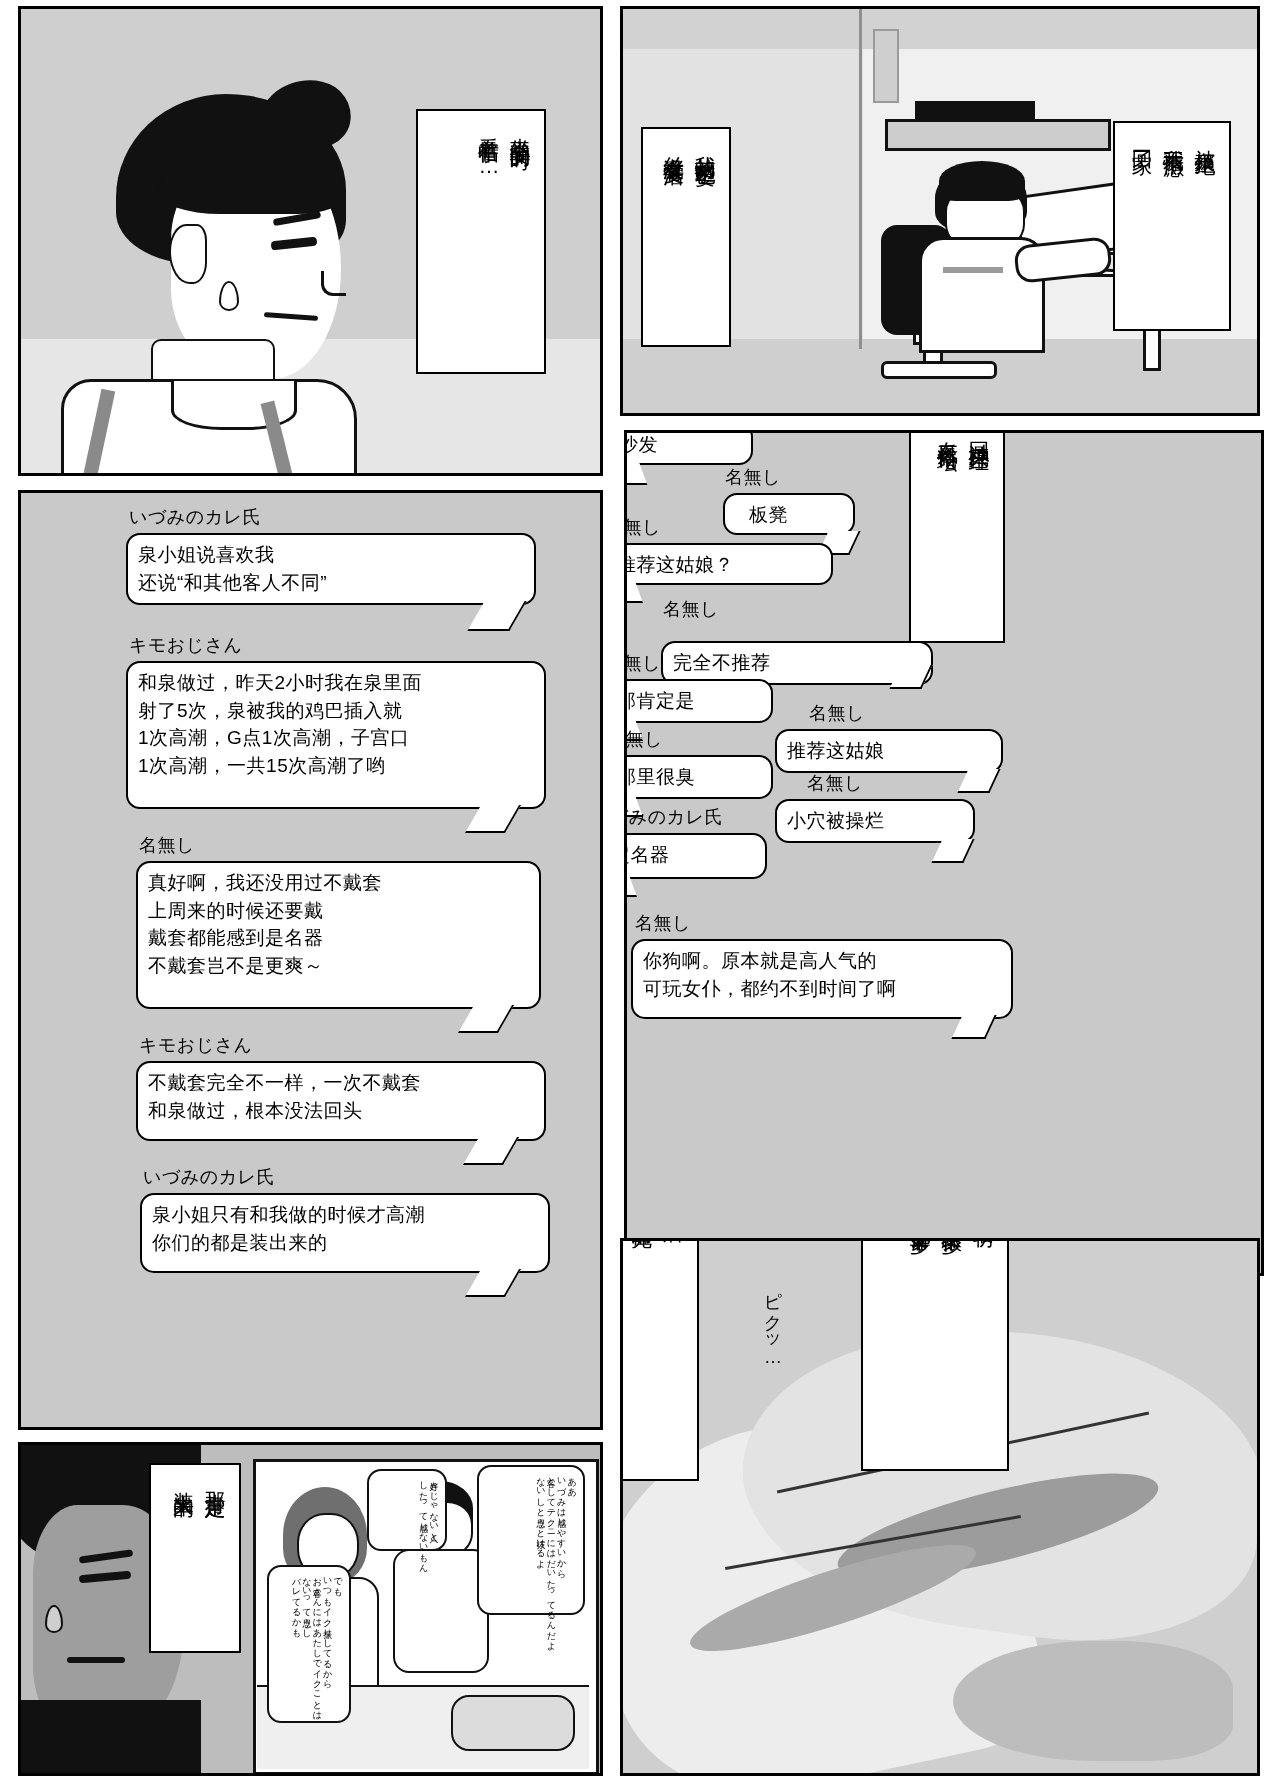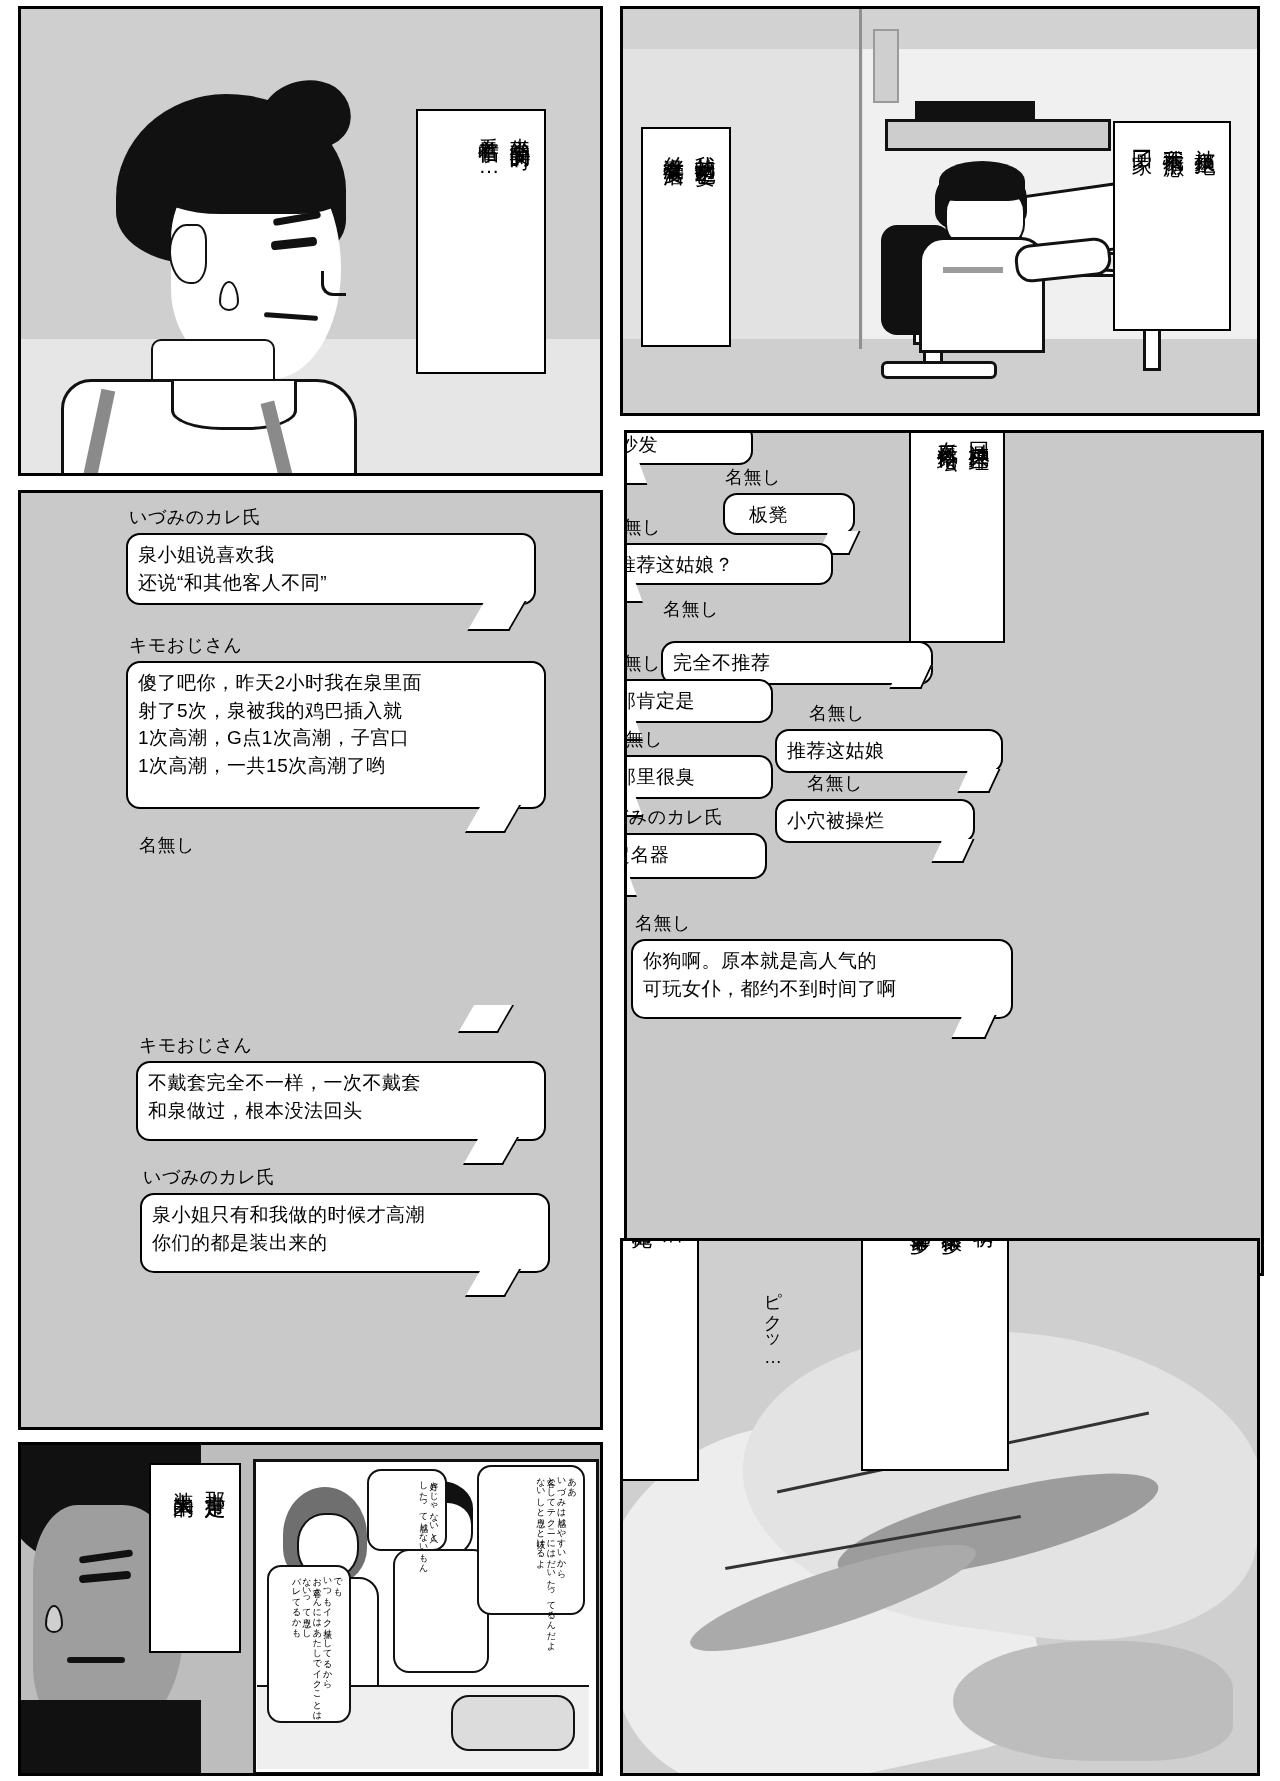--- a/index.html
+++ b/index.html
@@ -167,27 +167,31 @@
   </div>
 
   <div class="panel gray" style="left:18px; top:490px; width:585px; height:940px;">
 
     <div class="nick" style="left:108px; top:12px;">いづみのカレ氏</div>
     <div class="box" style="left:105px; top:40px; width:410px; height:72px; white-space:pre;">泉小姐说喜欢我
 还说“和其他客人不同”</div>
     <div class="sh" style="left:455px; top:108px; width:40px; height:28px; background:#fff; border-right:2px solid #000; border-bottom:2px solid #000; transform:skewX(-30deg);"></div>
 
     <div class="nick" style="left:108px; top:140px;">キモおじさん</div>
-    <div class="box" style="left:105px; top:168px; width:420px; height:148px; white-space:pre;">傻了吧你，昨天2小时我在泉里面
+    <div class="box" style="left:105px; top:168px; width:420px; height:148px; white-space:pre;">和泉做过，昨天2小时我在泉里面
 射了5次，泉被我的鸡巴插入就
 1次高潮，G点1次高潮，子宫口
 1次高潮，一共15次高潮了哟</div>
     <div class="sh" style="left:452px; top:312px; width:38px; height:26px; background:#fff; border-right:2px solid #000; border-bottom:2px solid #000; transform:skewX(-30deg);"></div>
 
     <div class="nick" style="left:118px; top:340px;">名無し</div>
+    <div class="box" style="left:115px; top:368px; width:405px; height:148px; white-space:pre;">真好啊，我还没用过不戴套
+上周来的时候还要戴
+戴套都能感到是名器
+不戴套岂不是更爽～</div>
     <div class="sh" style="left:445px; top:512px; width:38px; height:26px; background:#fff; border-right:2px solid #000; border-bottom:2px solid #000; transform:skewX(-30deg);"></div>
 
     <div class="nick" style="left:118px; top:540px;">キモおじさん</div>
     <div class="box" style="left:115px; top:568px; width:410px; height:80px; white-space:pre;">不戴套完全不一样，一次不戴套
 和泉做过，根本没法回头</div>
     <div class="sh" style="left:450px; top:644px; width:38px; height:26px; background:#fff; border-right:2px solid #000; border-bottom:2px solid #000; transform:skewX(-30deg);"></div>
 
     <div class="nick" style="left:122px; top:672px;">いづみのカレ氏</div>
     <div class="box" style="left:119px; top:700px; width:410px; height:80px; white-space:pre;">泉小姐只有和我做的时候才高潮
 你们的都是装出来的</div>

